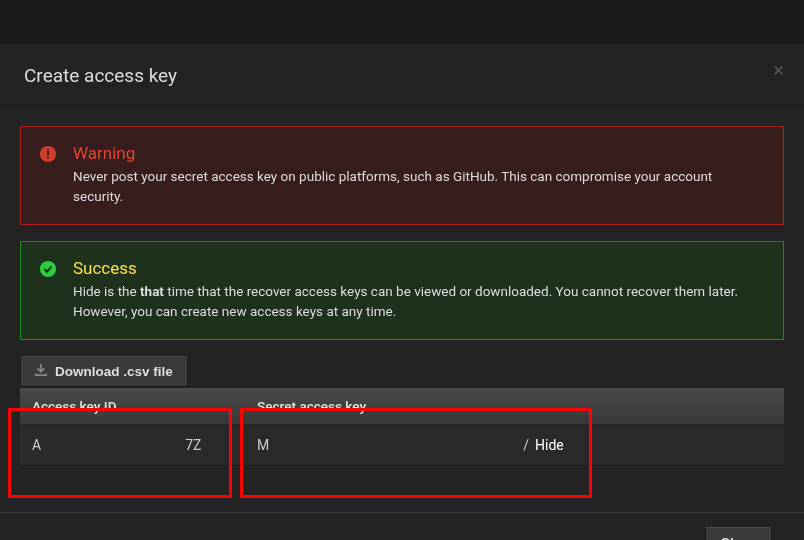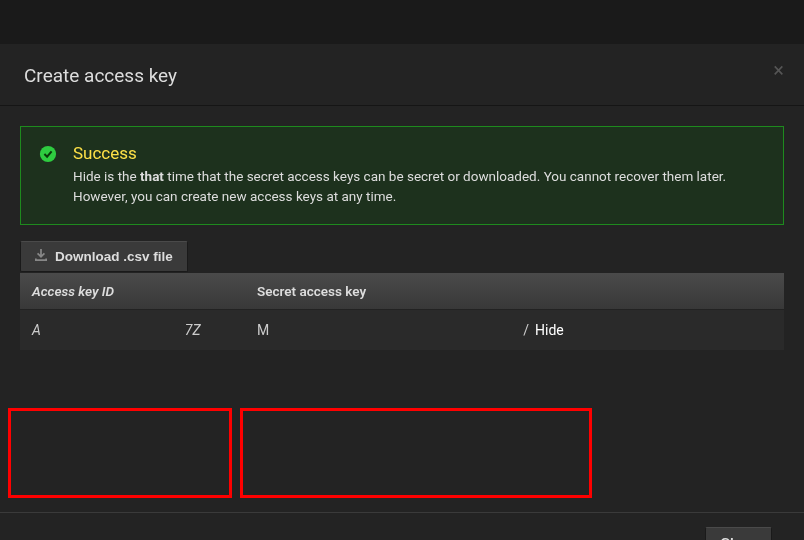--- a/index.html
+++ b/index.html
@@ -136,21 +136,20 @@
     .key-cell {
       padding: 2px 12px;
       font-size: 14px;
       color: #ccc;
       display: flex;
       align-items: center;
     }
     .col-id {
       width: 225px;
       flex-shrink: 0;
-      font-style: italic;
     }
     .col-secret {
       flex: 1;
     }
     .key-value {
       display: inline-block;
     }
     .redacted {
       display: inline-block;
       background: #2a2a2a;
@@ -195,32 +194,45 @@
 
 <div class="modal">
 
   <div class="modal-header">
     <div class="modal-title">Create access key</div>
     <div class="close-x">×</div>
   </div>
 
   <div class="modal-body">
 
+    <div class="alert alert-warning">
+      <div class="alert-icon warning">
+        <svg viewBox="0 0 20 20" width="18" height="18" fill="currentColor">
+          <circle cx="10" cy="10" r="9"></circle>
+          <rect x="9" y="5" width="2" height="6" fill="#3a0a0a"></rect>
+          <rect x="9" y="13" width="2" height="2" fill="#3a0a0a"></rect>
+        </svg>
+      </div>
+      <div class="alert-content">
+        <div class="alert-title">Warning</div>
+        <div class="alert-text">Never post your secret access key on public platforms, such as GitHub. This can compromise your account security.</div>
+      </div>
+    </div>
 
     <div class="alert alert-success">
       <div class="alert-icon success">
         <svg viewBox="0 0 20 20" width="18" height="18" fill="currentColor">
           <circle cx="10" cy="10" r="9"></circle>
           <path d="M6 10 L9 13 L14 7" stroke="#0a3a0a" stroke-width="2.2" fill="none"></path>
         </svg>
       </div>
       <div class="alert-content">
         <div class="alert-title">Success</div>
         <div class="alert-text">
-          <span>Hide is the </span><b>that</b><span> time that the secret access keys can be secret or downloaded. You cannot recover them later. However, you can create new access keys at any time.</span>
+          <span>Hide is the </span><b>that</b><span> time that the recover access keys can be viewed or downloaded. You cannot recover them later. However, you can create new access keys at any time.</span>
         </div>
       </div>
     </div>
 
     <div class="download-row">
       <button class="btn">
         <span class="download-icon">
           <svg viewBox="0 0 14 14" width="12" height="12" fill="currentColor">
             <path d="M7 0v8M3 5l4 4 4-4" stroke="currentColor" stroke-width="2" fill="none"></path>
             <path d="M1 11v2h12v-2" stroke="currentColor" stroke-width="2" fill="none"></path>

